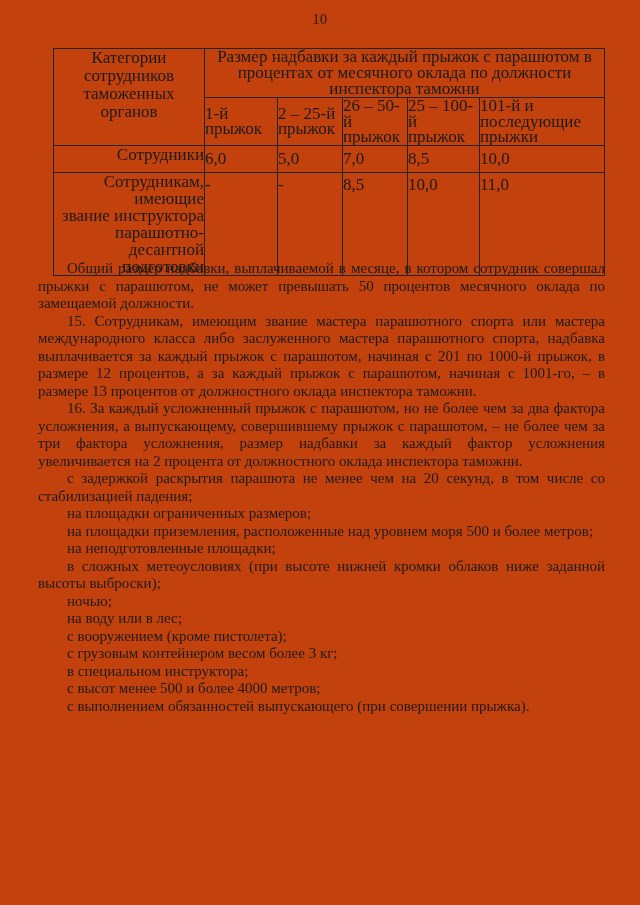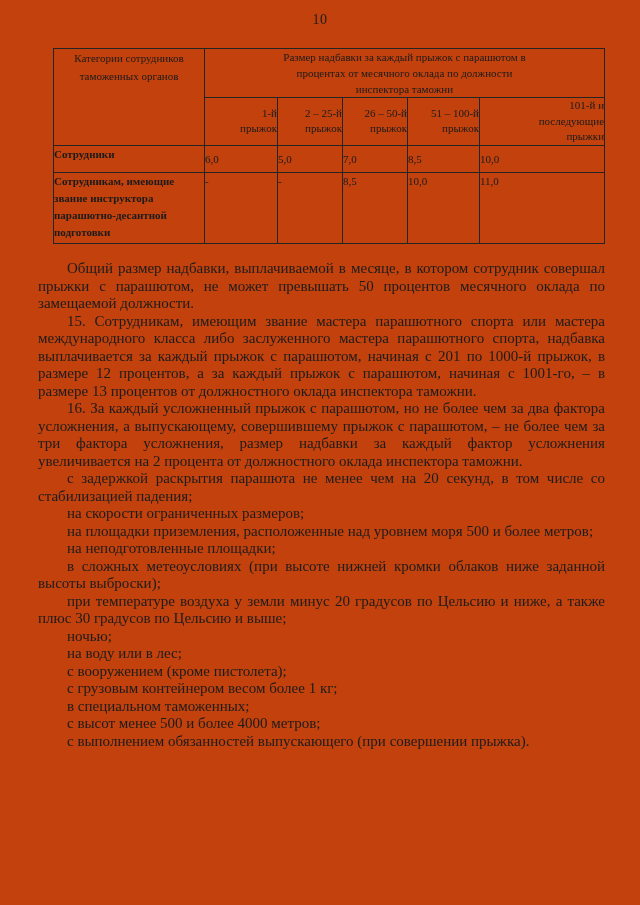--- a/index.html
+++ b/index.html
@@ -26,21 +26,21 @@
     font-size: 14px;
     letter-spacing: 0.5px;
   }
   table.rates-table {
     position: absolute;
     left: 53px;
     top: 48px;
     width: 551px;
     border-collapse: collapse;
     table-layout: fixed;
-    font-size: 11px;
+    font-size: 17px;
     color: #1b1b1b;
   }
   table.rates-table td {
     border: 1.5px solid #242424;
     padding: 0;
     overflow: hidden;
   }
   td.cat-head {
     text-align: center;
     vertical-align: top;
@@ -50,34 +50,33 @@
   }
   td.span-head {
     height: 47px;
     text-align: center;
     vertical-align: middle;
     line-height: 16px;
     white-space: pre-line;
   }
   td.sub-head {
     height: 46px;
-    text-align: right;
+    text-align: left;
     vertical-align: middle;
     line-height: 15.5px;
     white-space: pre-line;
   }
   tr.row1 td { height: 26px; }
   tr.row2 td { height: 68px; vertical-align: top; }
   td.cat-cell {
-    text-align: left;
+    text-align: right;
     vertical-align: top;
     padding: 2px 3px 0 4px;
     line-height: 17px;
     white-space: pre-line;
-    font-weight: bold;
   }
   td.num {
     vertical-align: middle;
   }
   tr.row2 td.num { padding-top: 2px; vertical-align: top; }
   .body-text {
     position: absolute;
     left: 38px;
     top: 260px;
     width: 567px;
@@ -114,21 +113,21 @@
 процентах от месячного оклада по должности
 инспектора таможни</td>
       </tr>
       <tr>
         <td class="sub-head">1-й
 прыжок</td>
         <td class="sub-head">2 – 25-й
 прыжок</td>
         <td class="sub-head">26 – 50-й
 прыжок</td>
-        <td class="sub-head">51 – 100-й
+        <td class="sub-head">25 – 100-й
 прыжок</td>
         <td class="sub-head">101-й и
 последующие
 прыжки</td>
       </tr>
       <tr class="row1">
         <td class="cat-cell">Сотрудники</td>
         <td class="num">6,0</td>
         <td class="num">5,0</td>
         <td class="num">7,0</td>
@@ -147,27 +146,26 @@
         <td class="num">11,0</td>
       </tr>
     </tbody>
   </table>
 
   <div class="body-text">
     <p>Общий размер надбавки, выплачиваемой в месяце, в котором сотрудник совершал прыжки с парашютом, не может превышать 50 процентов месячного оклада по замещаемой должности.</p>
     <p>15. Сотрудникам, имеющим звание мастера парашютного спорта или мастера международного класса либо заслуженного мастера парашютного спорта, надбавка выплачивается за каждый прыжок с парашютом, начиная с 201 по 1000-й прыжок, в размере 12 процентов, а за каждый прыжок с парашютом, начиная с 1001-го, – в размере 13 процентов от должностного оклада инспектора таможни.</p>
     <p>16. За каждый усложненный прыжок с парашютом, но не более чем за два фактора усложнения, а выпускающему, совершившему прыжок с парашютом, – не более чем за три фактора усложнения, размер надбавки за каждый фактор усложнения увеличивается на 2 процента от должностного оклада инспектора таможни.</p>
     <p>с задержкой раскрытия парашюта не менее чем на 20 секунд, в том числе со стабилизацией падения;</p>
-    <p>на скорости ограниченных размеров;</p>
+    <p>на площадки ограниченных размеров;</p>
     <p>на площадки приземления, расположенные над уровнем моря 500 и более метров;</p>
     <p>на неподготовленные площадки;</p>
     <p>в сложных метеоусловиях (при высоте нижней кромки облаков ниже заданной высоты выброски);</p>
-    <p>при температуре воздуха у земли минус 20 градусов по Цельсию и ниже, а также плюс 30 градусов по Цельсию и выше;</p>
     <p>ночью;</p>
     <p>на воду или в лес;</p>
     <p>с вооружением (кроме пистолета);</p>
-    <p>с грузовым контейнером весом более 1 кг;</p>
-    <p>в специальном таможенных;</p>
+    <p>с грузовым контейнером весом более 3 кг;</p>
+    <p>в специальном инструктора;</p>
     <p>с высот менее 500 и более 4000 метров;</p>
     <p>с выполнением обязанностей выпускающего (при совершении прыжка).</p>
   </div>
 
 </div>
 
 </body></html>

